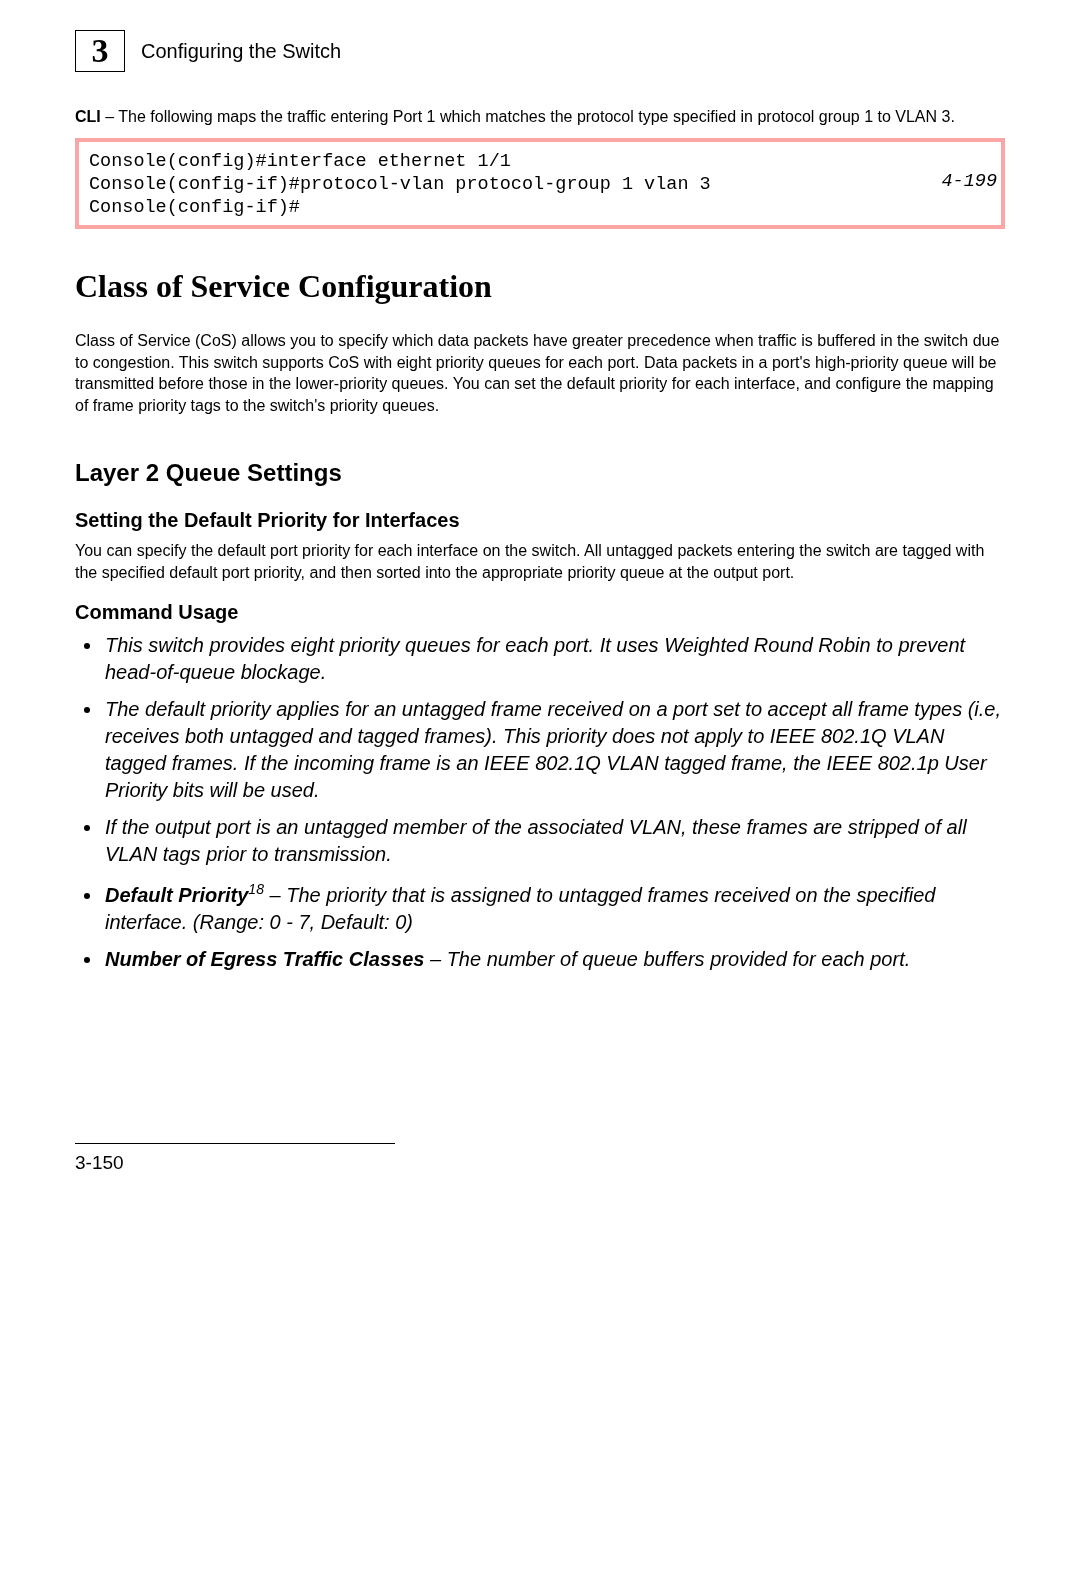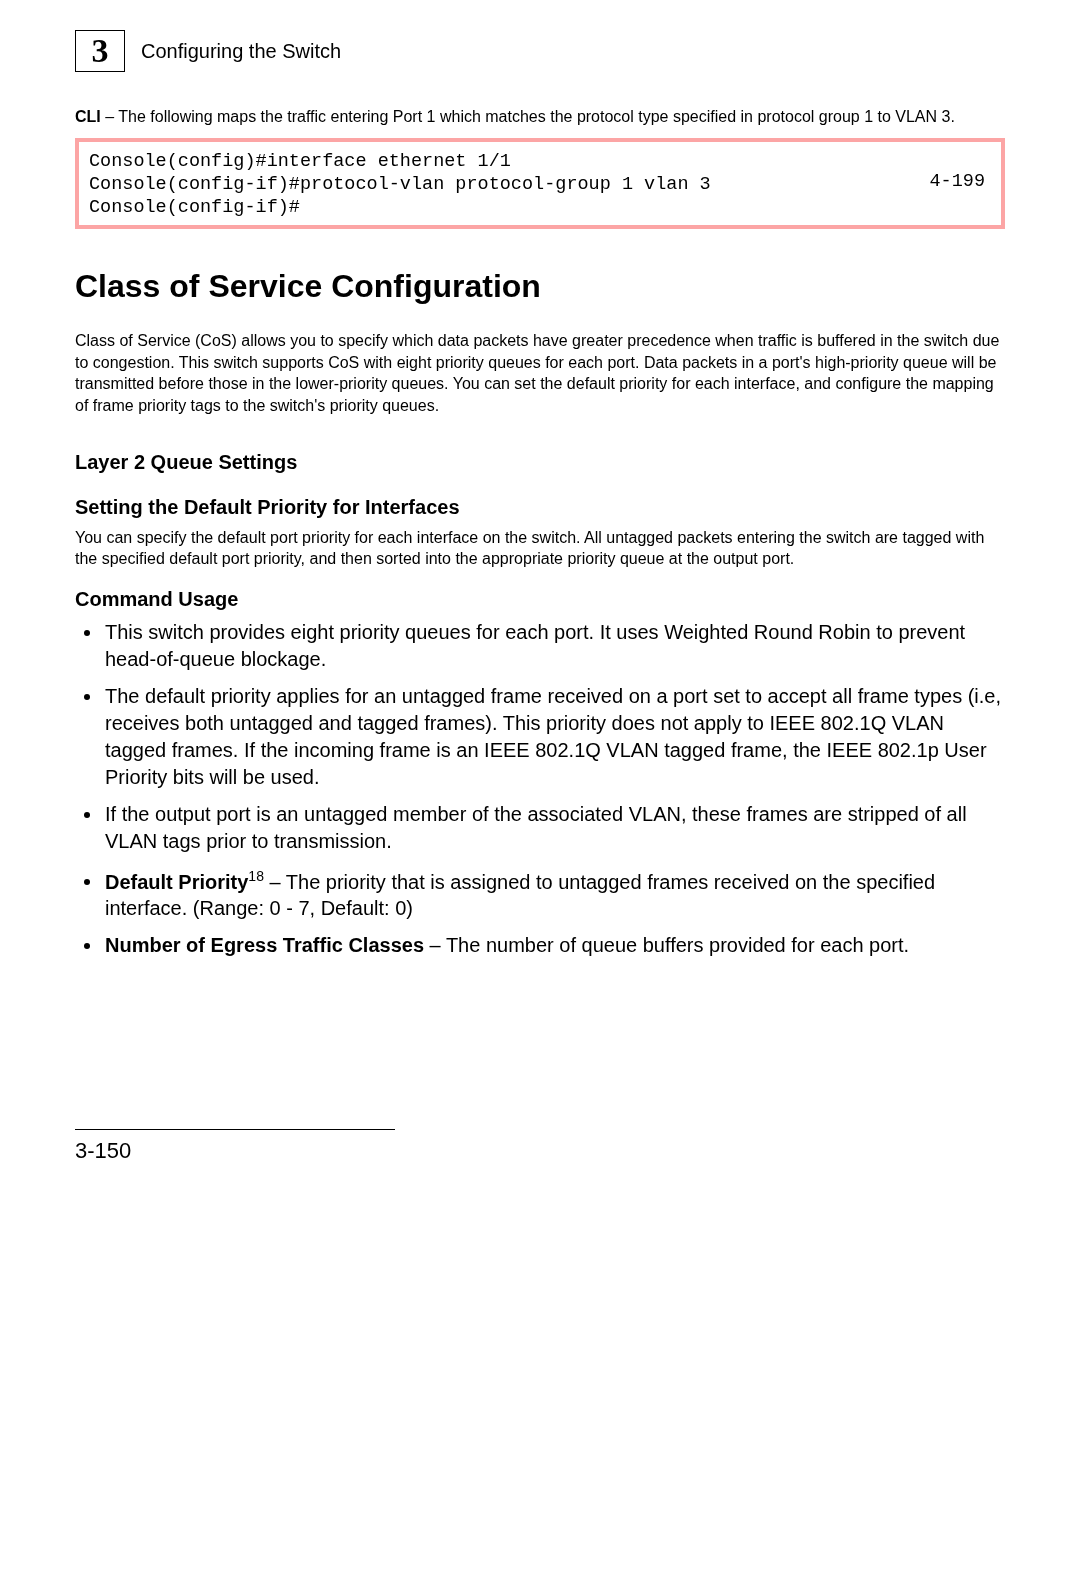--- a/index.html
+++ b/index.html
@@ -50,68 +50,70 @@
       font-family: "Courier New", Courier, monospace;
       font-size: 18.5px;
       padding: 8px 10px 6px 10px;
       margin: 10px 0 36px 0;
       white-space: pre;
       position: relative;
       line-height: 1.25;
     }
     .code-ref {
       position: absolute;
-      right: 16px;
+      right: 4px;
       top: 28px;
+      font-style: italic;
     }
     h1.section {
-      font-family: Liberation Sans, sans-serif;
+      font-family: Liberation Serif, serif;
       font-weight: 700;
       font-size: 32px;
       margin: 0 0 22px 0;
     }
     h2.subsection {
       font-family: Arial, Helvetica, sans-serif;
       font-weight: 700;
-      font-size: 20px;
-      margin: 32px 0 18px 0;
+      font-size: 24px;
+      margin: 40px 0 18px 0;
     }
     h3.subsub {
       font-family: Arial, Helvetica, sans-serif;
       font-weight: 700;
       font-size: 20px;
       margin: 0 0 6px 0;
     }
     h4.usage {
       font-family: Liberation Sans, sans-serif;
       font-weight: 700;
       font-size: 20px;
       margin: 16px 0 6px 0;
     }
     ul.bullets {
       margin: 2px 0 12px 0;
       padding-left: 28px;
     }
     ul.bullets li {
       margin: 2px 0 10px 0;
       padding-left: 2px;
+      font-style: italic;
     }
     sup { font-size: 0.7em; vertical-align: super; }
     .footnote-rule {
       border: none;
       border-top: 1.2px solid #000;
       width: 320px;
       margin: 170px 0 6px 0;
     }
     .footnote {
       font-size: 17px;
       margin: 0 0 24px 12px;
     }
     .page-number {
-      font-size: 22px;
+      font-size: 19px;
       margin-top: 4px;
     }
   </style>
 </head>
 <body>
 
 <div class="page">
 
   <div class="header-row">
     <div class="chapter-icon">3</div>

